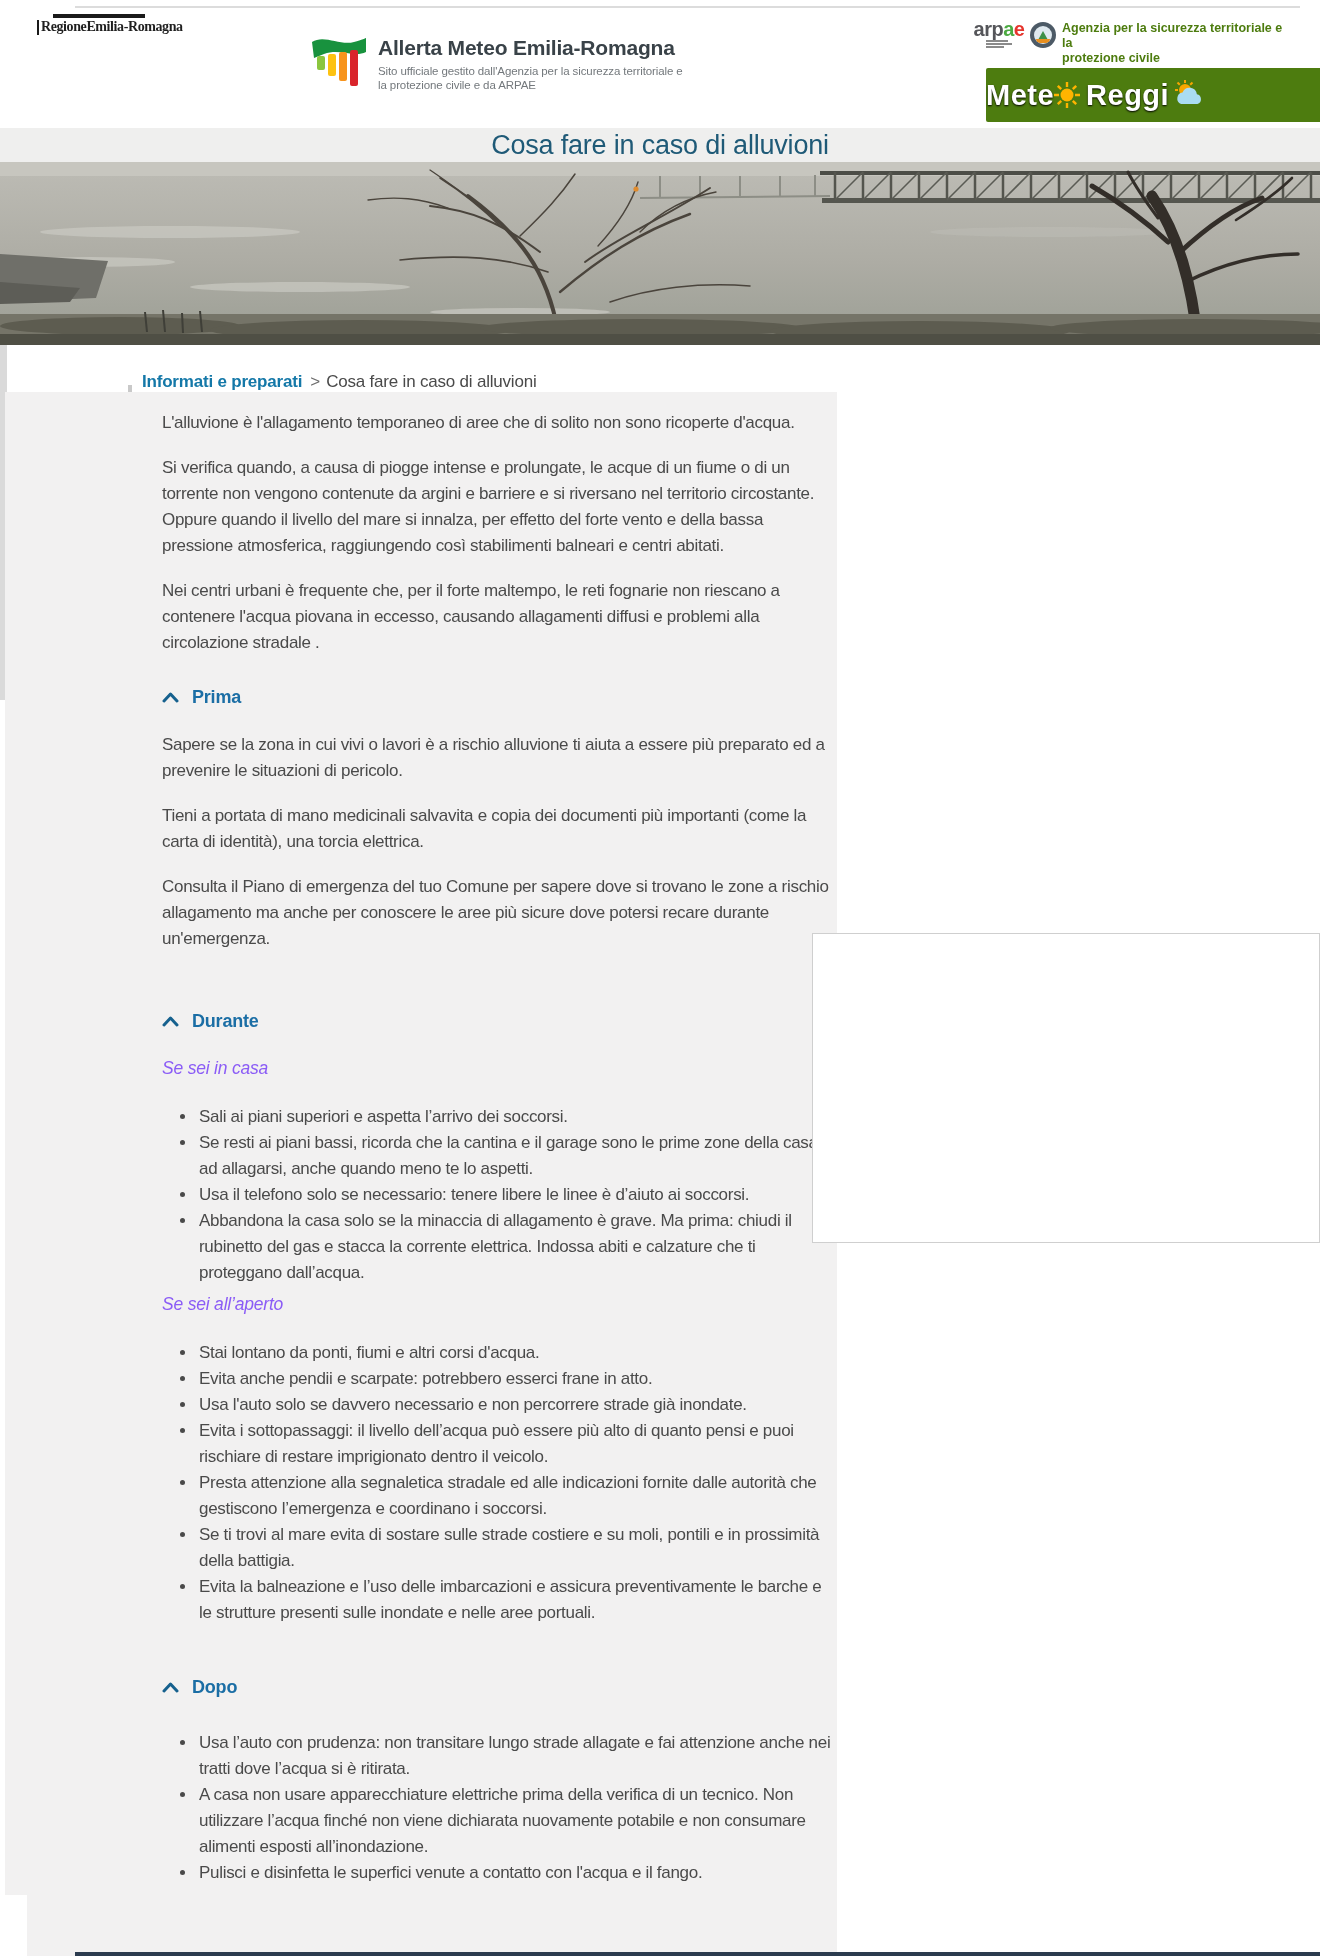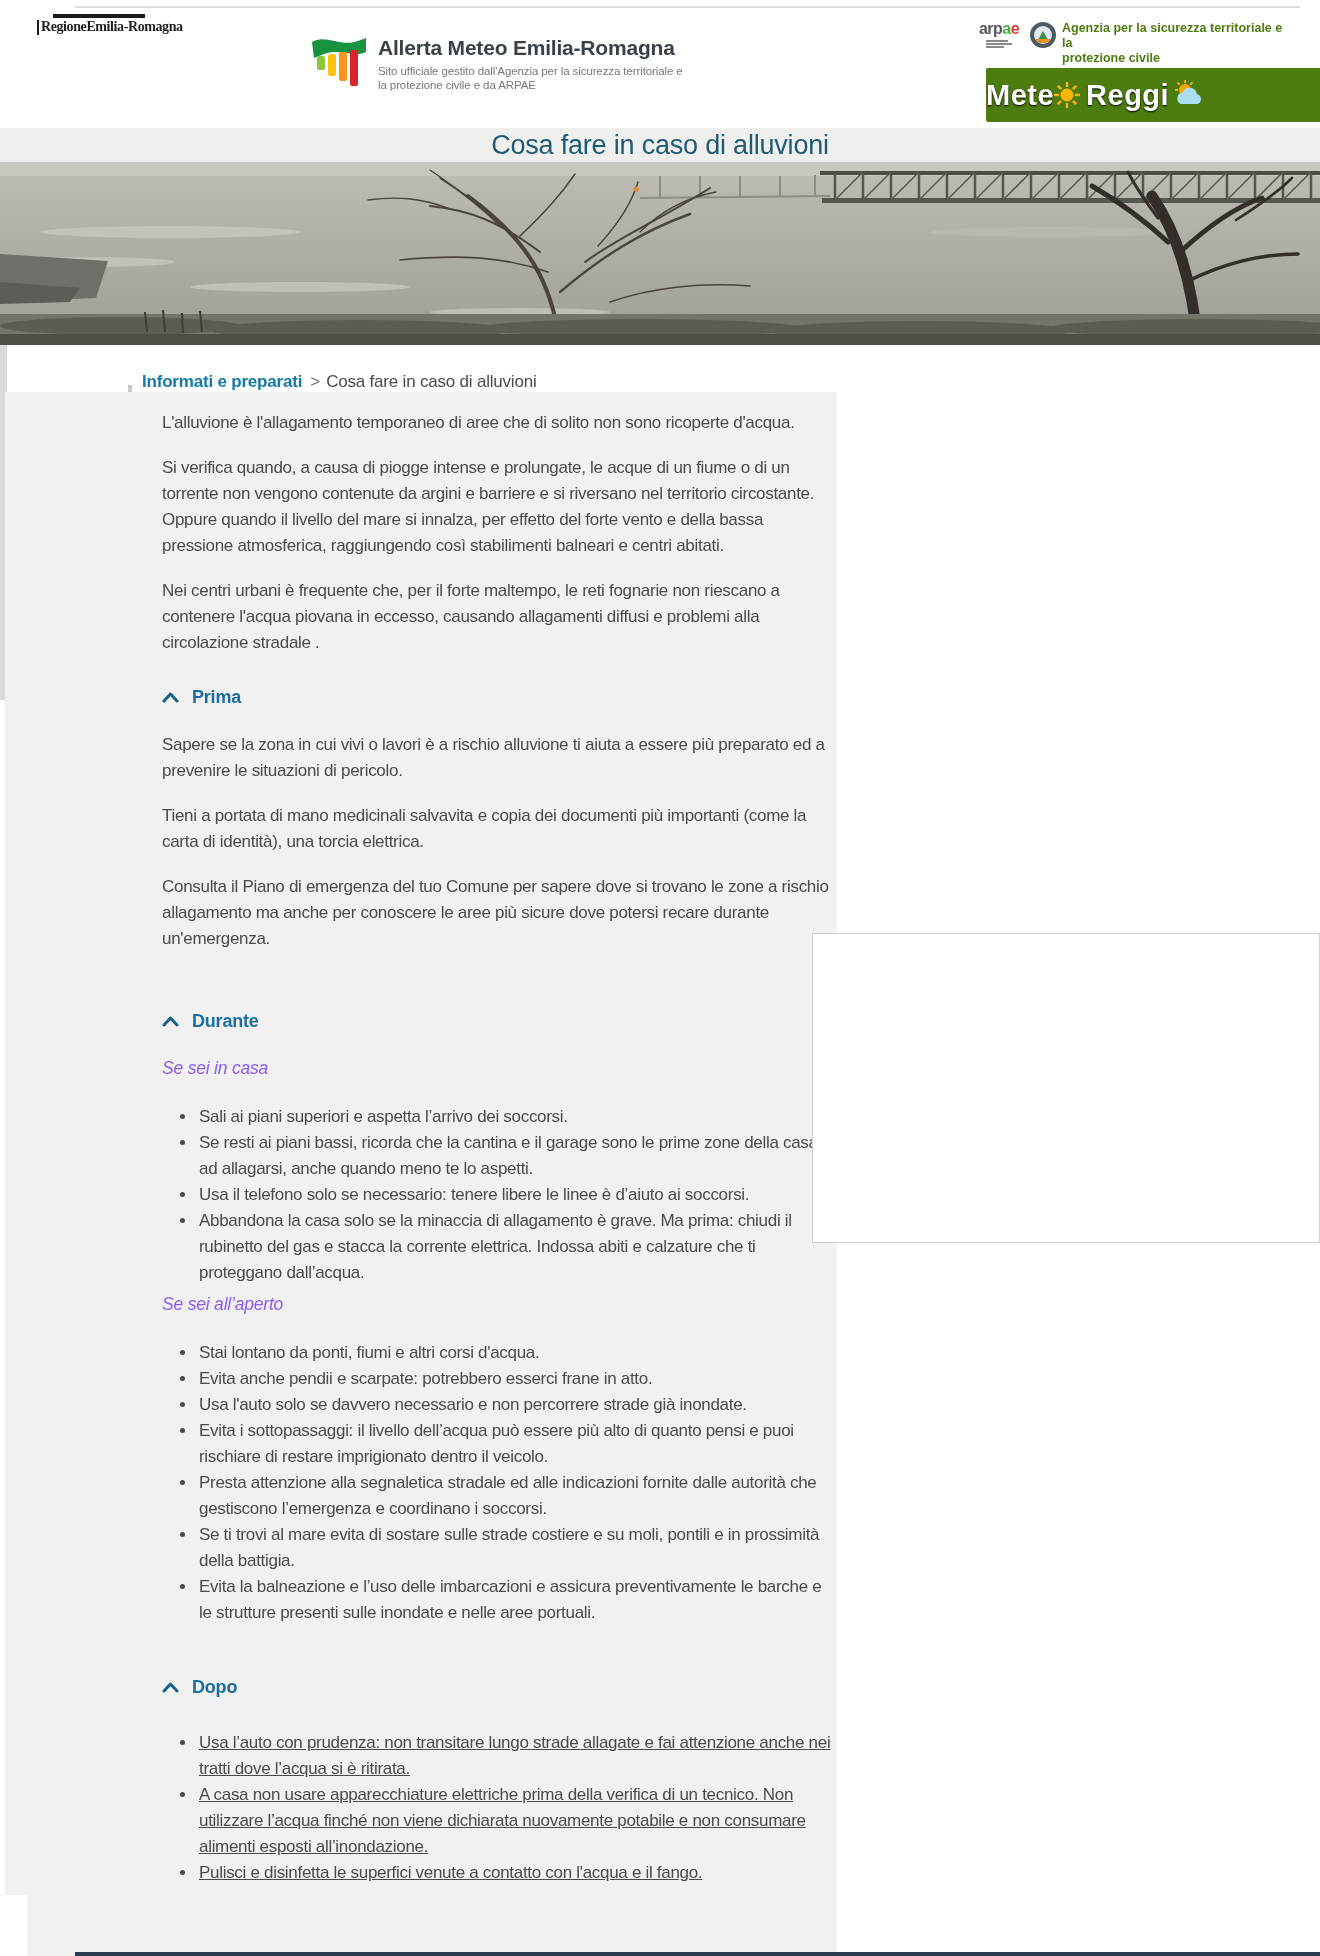--- a/index.html
+++ b/index.html
@@ -16,21 +16,21 @@
   .region-flag{width:13px;height:13px;background:#ffffff;border:1px solid #1a1a1a;position:relative;overflow:hidden;margin-right:2px;}
   .region-flag:before{content:"";position:absolute;left:-4px;top:-4px;width:16px;height:12px;background:#1a1a1a;transform:rotate(18deg);}
   .region-text{font-family:"Liberation Serif", serif;font-size:14px;font-weight:bold;color:#1f1f1f;letter-spacing:-0.4px;white-space:nowrap;}
 
   .site-logo{position:absolute;left:310px;top:36px;display:flex;align-items:flex-start;cursor:pointer;}
   .alert-flag{width:58px;height:50px;margin-right:10px;flex:0 0 auto;}
   .site-title{font-size:21px;font-weight:bold;color:#394248;letter-spacing:-0.2px;line-height:24px;}
   .site-sub{font-size:11.5px;color:#73787c;line-height:14px;margin-top:4px;letter-spacing:-0.1px;}
 
   .arpae-logo{position:absolute;left:973px;top:20px;width:52px;cursor:pointer;text-align:center;}
-  .arpae-word{font-size:16px;font-weight:bold;letter-spacing:-0.5px;line-height:18px;color:#55565a;}
+  .arpae-word{font-size:20px;font-weight:bold;letter-spacing:-0.5px;line-height:18px;color:#55565a;}
   .arpae-word .g{color:#4caa42;} .arpae-word .r{color:#e5352d;}
   .arpae-lines{margin:2px auto 0 auto;width:26px;}
   .arpae-lines div{height:2px;background:#8a8a8a;margin-bottom:1px;}
   .arpae-lines div:nth-child(1){width:22px;} .arpae-lines div:nth-child(2){width:26px;} .arpae-lines div:nth-child(3){width:18px;}
 
   .pc-logo{position:absolute;left:1030px;top:22px;width:26px;height:26px;border-radius:50%;background:#4c5a66;}
   .pc-logo .inner{position:absolute;left:4px;top:4px;width:18px;height:18px;border-radius:50%;background:#dfe9ef;overflow:hidden;}
   .pc-logo .tri{position:absolute;left:4px;top:5px;width:0;height:0;border-left:5px solid transparent;border-right:5px solid transparent;border-bottom:9px solid #3d8f46;}
   .pc-logo .arc{position:absolute;left:2px;bottom:1px;width:14px;height:4px;background:#e88f1f;border-radius:0 0 7px 7px;}
 
@@ -65,21 +65,21 @@
   .article{position:absolute;left:157px;top:18px;width:672px;color:#4a4a4a;font-size:17px;line-height:26px;letter-spacing:-0.3px;}
   .article p{margin:0 0 19px 0;}
   .sec-head{display:flex;align-items:center;font-size:18px;line-height:34px;font-weight:600;color:#1b6ea5;letter-spacing:-0.2px;margin:24px 0 18px 0;cursor:pointer;}
   .sec-head.big-gap{margin-top:52px;}
   .sec-head.mid-gap{margin-top:44px;margin-bottom:20px;}
   .chev{margin-right:13px;flex:0 0 auto;}
   .subhead{font-size:17.5px;font-style:italic;color:#8b5cf6;line-height:24px;margin:0 0 24px 0;letter-spacing:-0.2px;}
   .subhead.tight{margin-top:6px;}
   ul.blist{margin:0 0 0 0;padding:0 0 0 35px;list-style:disc;}
   ul.blist li{margin:0;padding-left:2px;}
-  .dopo-list{margin-top:26px !important;text-decoration:underline;}
+  .dopo-list{margin-top:26px !important;}
 </style>
 </head>
 <body>
 
 <div class="page">
 
   <div class="header">
     <div class="top-line"></div>
 
     <div class="region-logo">

